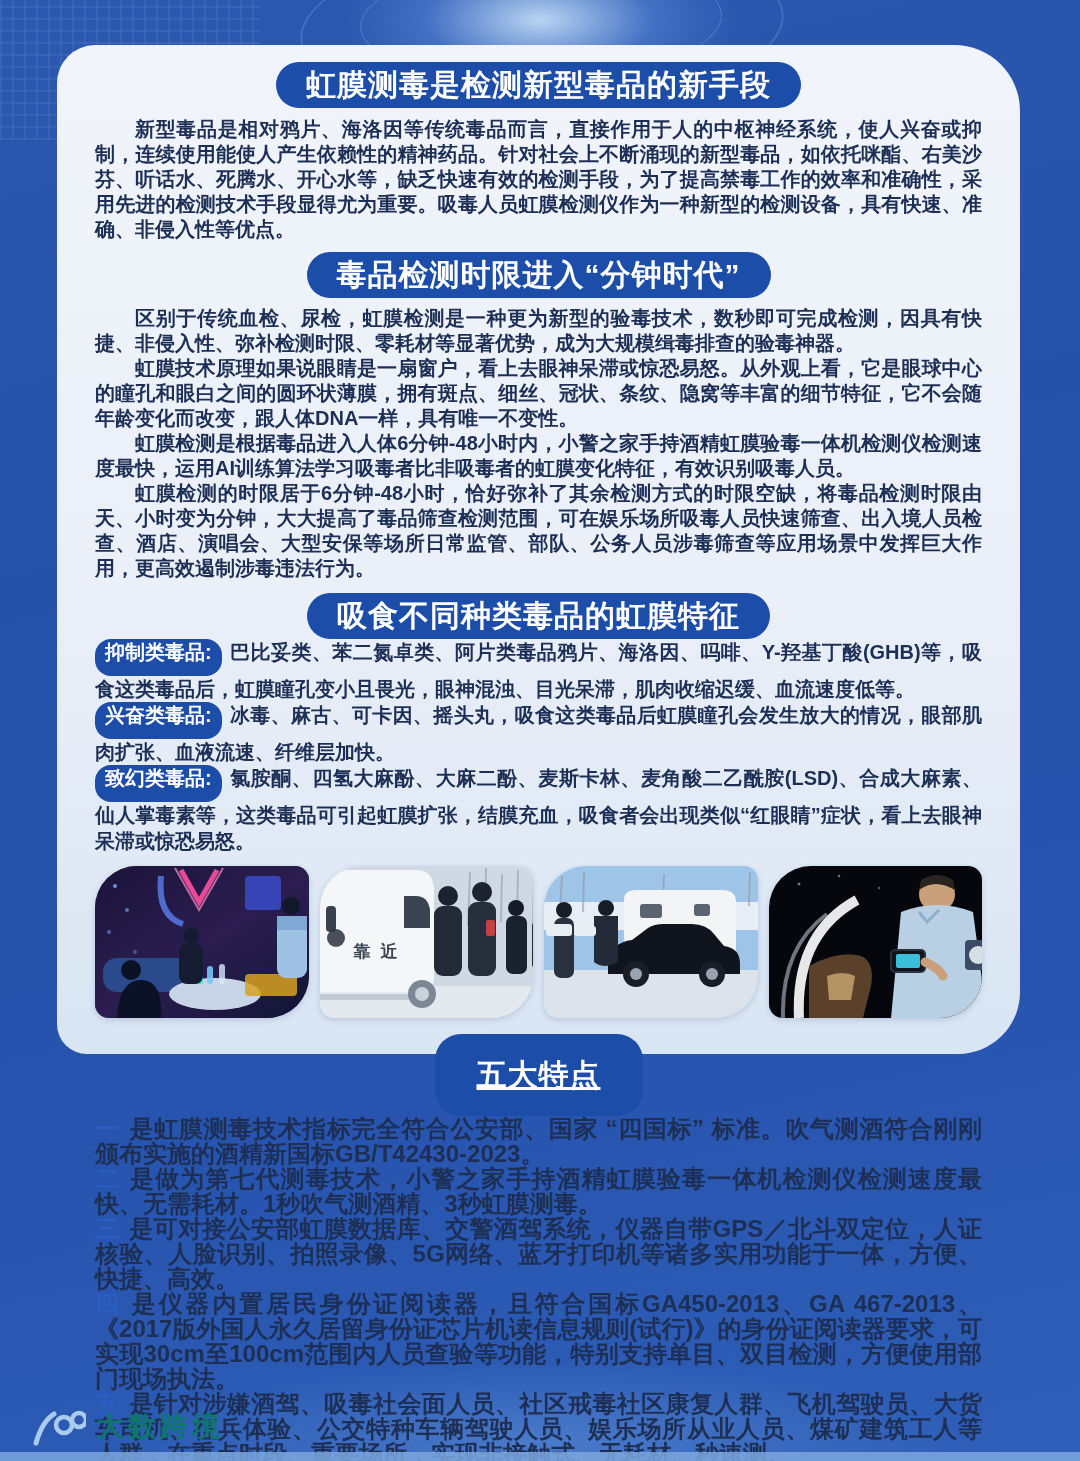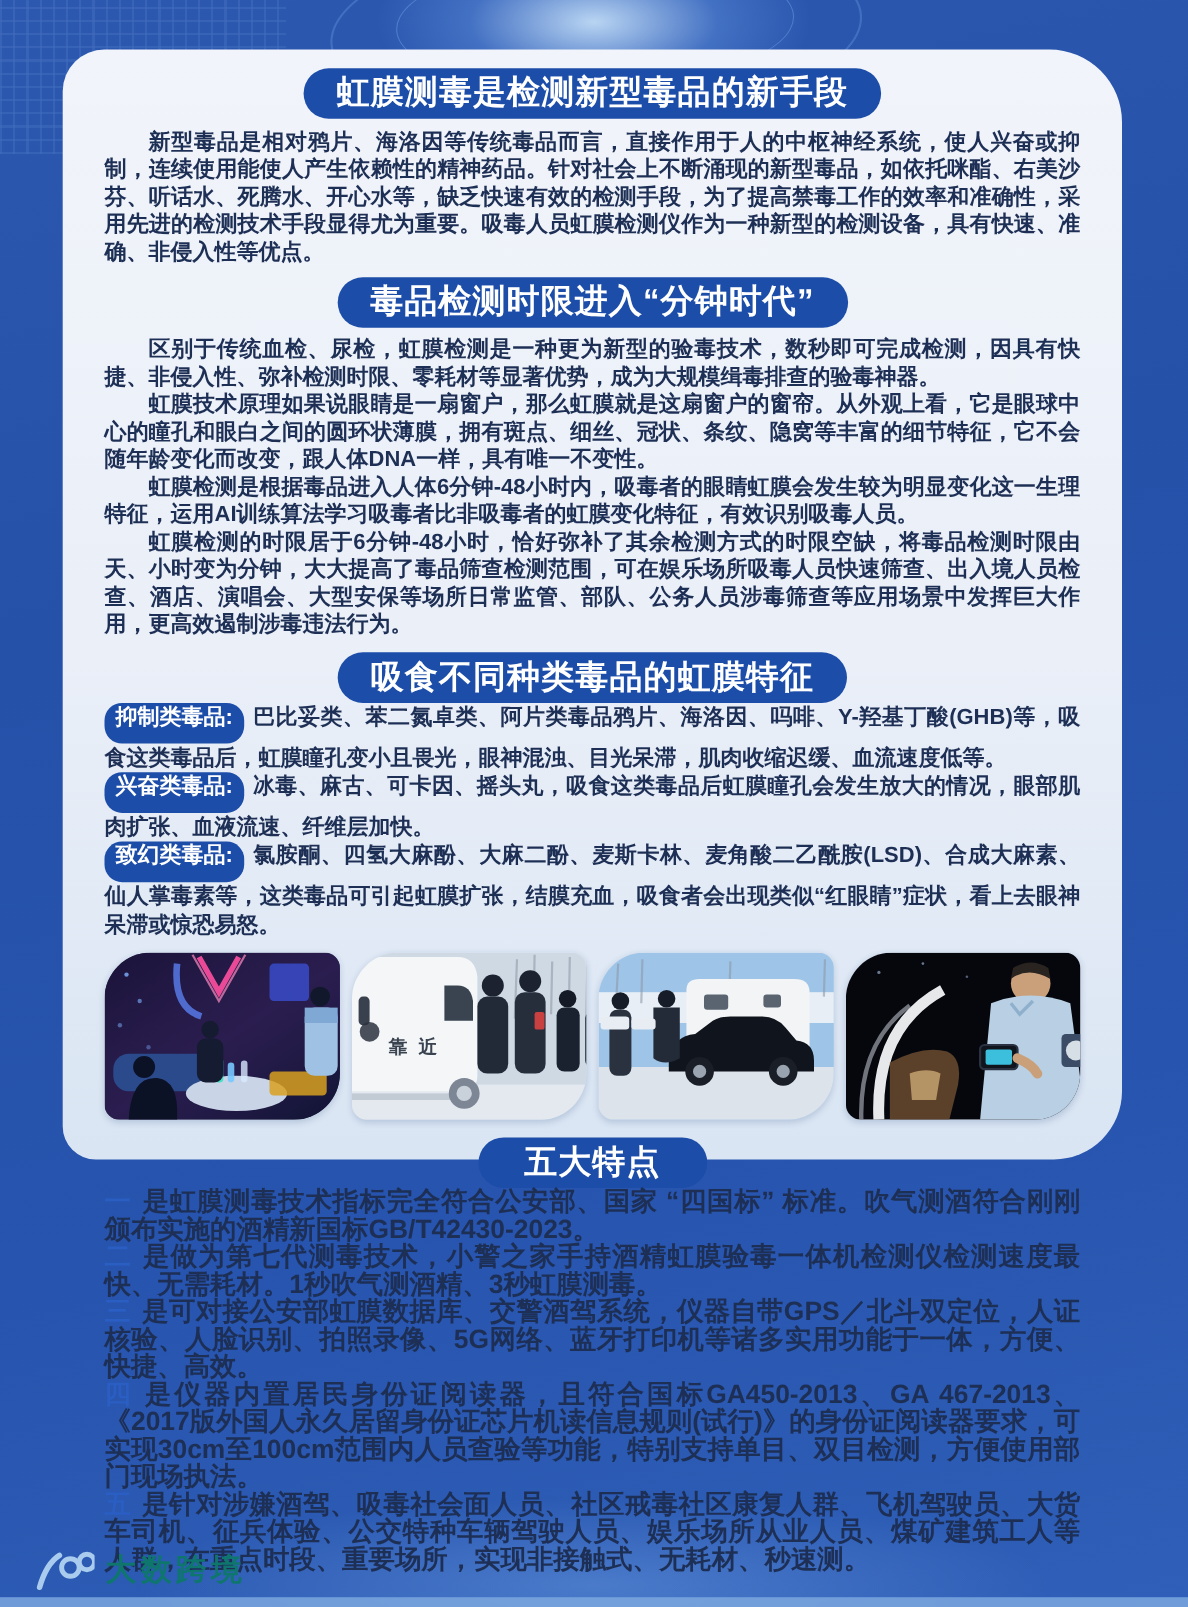--- a/index.html
+++ b/index.html
@@ -25,21 +25,21 @@
   
   .card{
     position:absolute;left:57px;top:45px;width:963px;height:1009px;box-sizing:border-box;
     padding:0 38px;border-radius:38px 66px 62px 30px;
     background:linear-gradient(180deg,#f1f4fa 0%,#eaeff8 55%,#d9e5f3 100%);
   }
   .banner{
     display:block;width:fit-content;margin:0 auto;background:#1c4da8;color:#ffffff;
     font-weight:bold;font-size:30px;line-height:32px;padding:7px 30px;border-radius:26px;letter-spacing:1px;
   }
-  .banner.small{padding:7px 42px;}
+  .banner.small{padding:25px 42px;text-decoration:underline;}
   .para{font-size:20px;line-height:25px;color:#1d2f55;text-align:justify;margin:0;font-weight:bold;}
   .indent{text-indent:2em;}
   .mt1{margin-top:17px;} .mt2{margin-top:9px;} .mt3{margin-top:10px;} .mt4{margin-top:8px;}
   .mt5{margin-top:12px;} .mt6{margin-top:16px;}
   .pill{
     display:inline-block;background:#1c4da8;color:#ffffff;border-radius:16px;
     padding:1px 10px 12px 10px;margin-right:8px;font-size:20px;font-weight:bold;line-height:24px;
   }
   .cat{font-size:20px;line-height:26px;color:#1d2f55;text-align:justify;margin:0;font-weight:bold;}
   .feat{font-size:24px;line-height:25px;color:#1d2f55;text-align:justify;margin:0;font-weight:bold;}
@@ -65,22 +65,22 @@
 <div class="bg-flare"></div>
 <div class="bg-bottom-glow"></div>
 
 <div class="card">
 
   <div class="banner mt1">虹膜测毒是检测新型毒品的新手段</div>
   <p class="para indent mt2">新型毒品是相对鸦片、海洛因等传统毒品而言，直接作用于人的中枢神经系统，使人兴奋或抑制，连续使用能使人产生依赖性的精神药品。针对社会上不断涌现的新型毒品，如依托咪酯、右美沙芬、听话水、死腾水、开心水等，缺乏快速有效的检测手段，为了提高禁毒工作的效率和准确性，采用先进的检测技术手段显得尤为重要。吸毒人员虹膜检测仪作为一种新型的检测设备，具有快速、准确、非侵入性等优点。</p>
 
   <div class="banner mt3">毒品检测时限进入“分钟时代”</div>
   <p class="para indent mt4">区别于传统血检、尿检，虹膜检测是一种更为新型的验毒技术，数秒即可完成检测，因具有快捷、非侵入性、弥补检测时限、零耗材等显著优势，成为大规模缉毒排查的验毒神器。</p>
-  <p class="para indent">虹膜技术原理如果说眼睛是一扇窗户，那么虹膜就是这扇窗户的窗帘。从外观上看，它是眼球中心的瞳孔和眼白之间的圆环状薄膜，拥有斑点、细丝、冠状、条纹、隐窝等丰富的细节特征，它不会随年龄变化而改变，跟人体DNA一样，具有唯一不变性。</p>
-  <p class="para indent">虹膜检测是根据毒品进入人体6分钟-48小时内，吸毒者的眼睛虹膜会发生较为明显变化这一生理特征，运用AI训练算法学习吸毒者比非吸毒者的虹膜变化特征，有效识别吸毒人员。</p>
+  <p class="para indent">虹膜技术原理如果说眼睛是一扇窗户，看上去眼神呆滞或惊恐易怒。从外观上看，它是眼球中心的瞳孔和眼白之间的圆环状薄膜，拥有斑点、细丝、冠状、条纹、隐窝等丰富的细节特征，它不会随年龄变化而改变，跟人体DNA一样，具有唯一不变性。</p>
+  <p class="para indent">虹膜检测是根据毒品进入人体6分钟-48小时内，小警之家手持酒精虹膜验毒一体机检测仪检测速度最快，运用AI训练算法学习吸毒者比非吸毒者的虹膜变化特征，有效识别吸毒人员。</p>
   <p class="para indent">虹膜检测的时限居于6分钟-48小时，恰好弥补了其余检测方式的时限空缺，将毒品检测时限由天、小时变为分钟，大大提高了毒品筛查检测范围，可在娱乐场所吸毒人员快速筛查、出入境人员检查、酒店、演唱会、大型安保等场所日常监管、部队、公务人员涉毒筛查等应用场景中发挥巨大作用，更高效遏制涉毒违法行为。</p>
 
   <div class="banner mt5">吸食不同种类毒品的虹膜特征</div>
 
   <p class="cat mt4">
     <span class="pill">抑制类毒品:</span><span>巴比妥类、苯二氮卓类、阿片类毒品鸦片、海洛因、吗啡、Y-羟基丁酸(GHB)等，吸食这类毒品后，虹膜瞳孔变小且畏光，眼神混浊、目光呆滞，肌肉收缩迟缓、血流速度低等。</span>
   </p>
   <p class="cat">
     <span class="pill">兴奋类毒品:</span><span>冰毒、麻古、可卡因、摇头丸，吸食这类毒品后虹膜瞳孔会发生放大的情况，眼部肌肉扩张、血液流速、纤维层加快。</span>
   </p>

